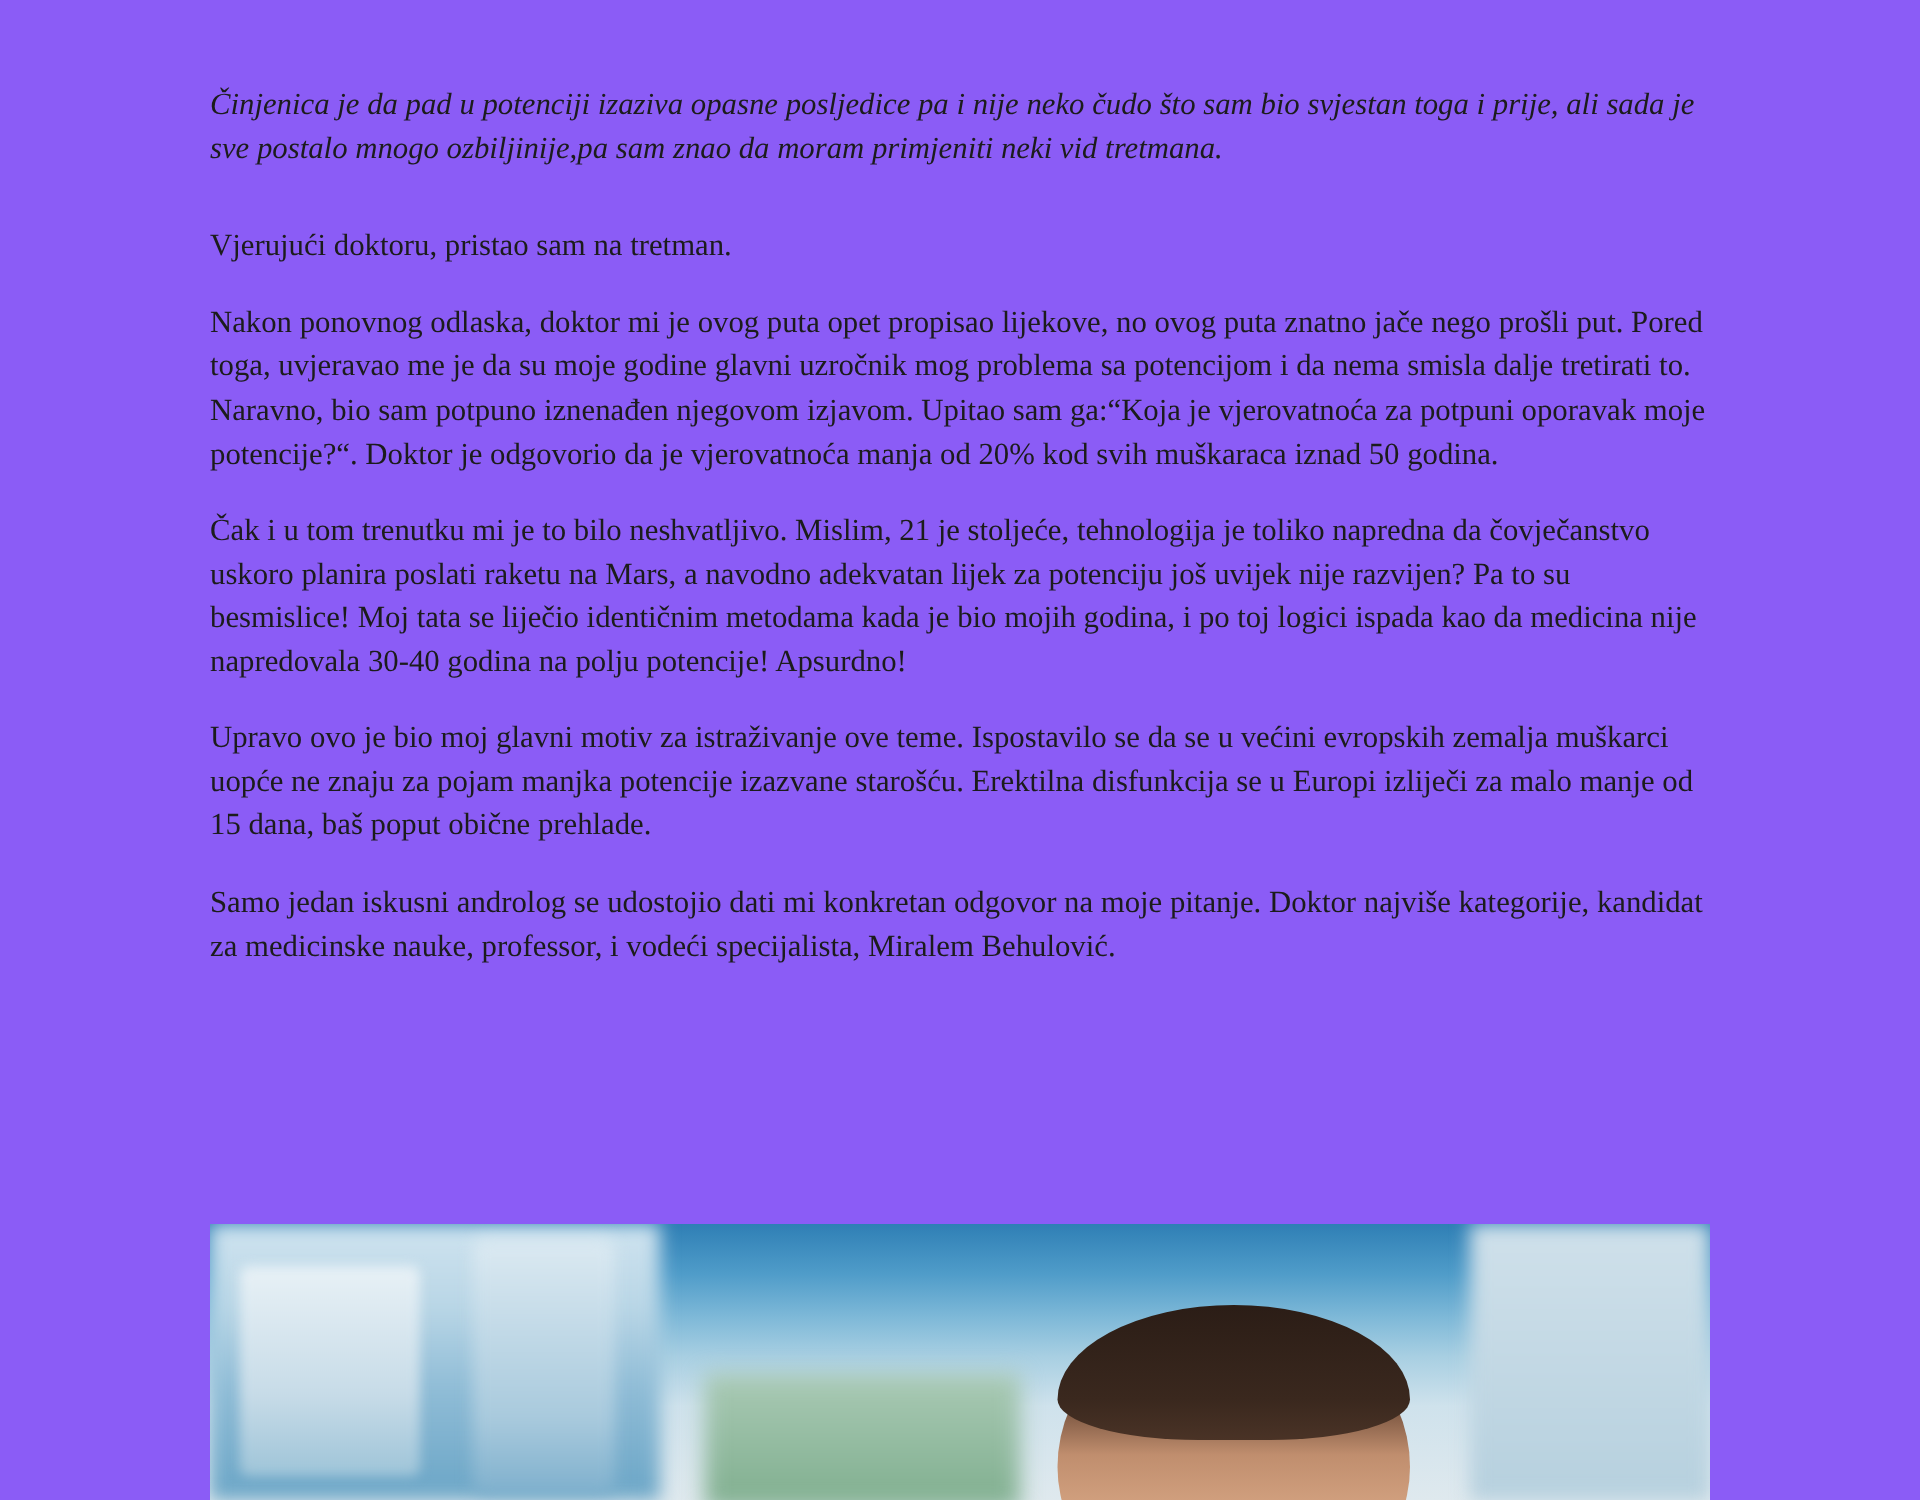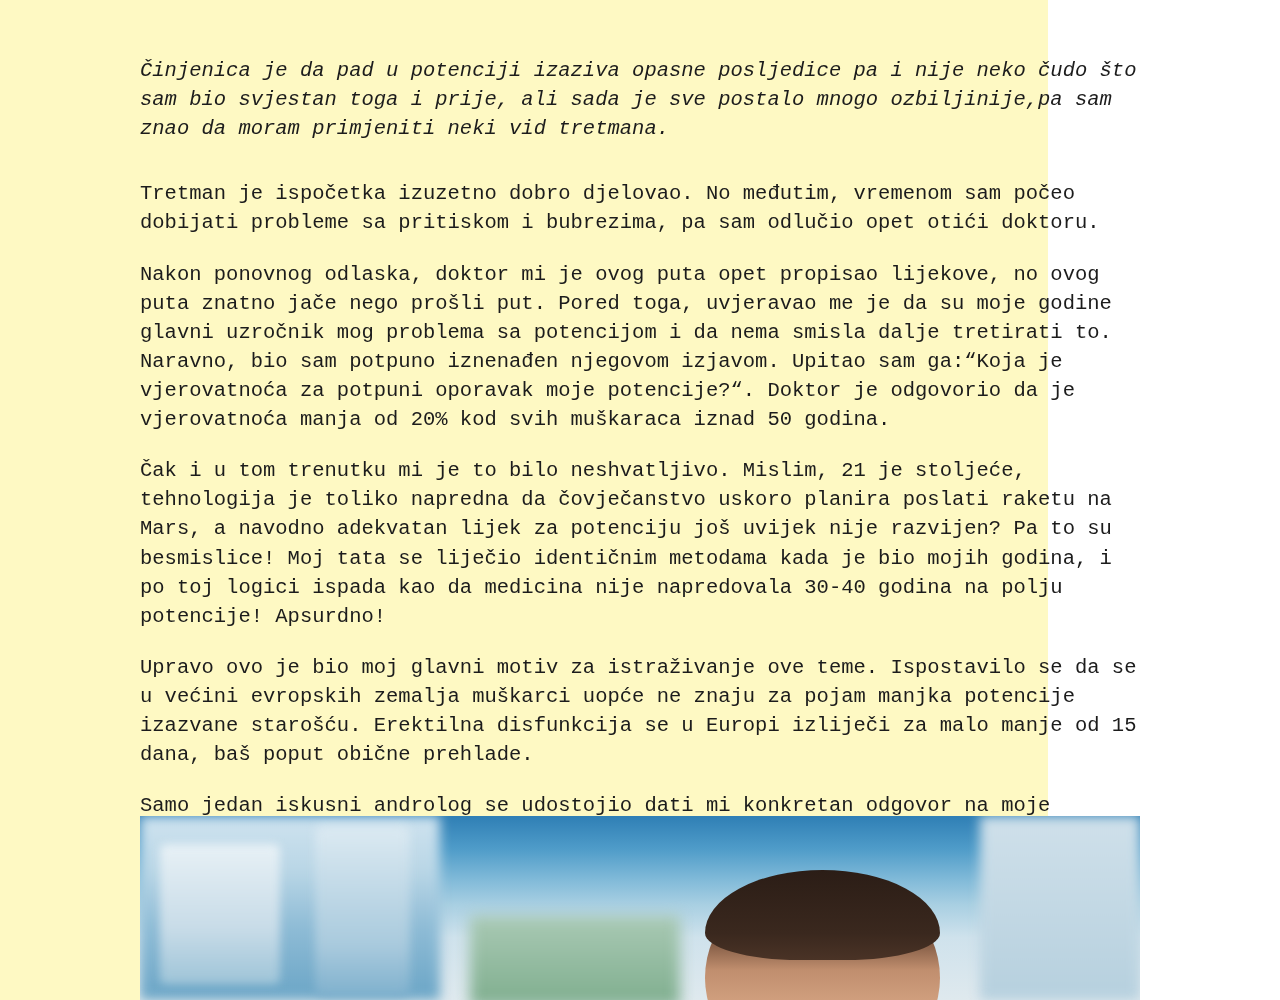--- a/index.html
+++ b/index.html
@@ -10,24 +10,23 @@
   }
   body {
     width: 1280px;
     height: 1000px;
     overflow: hidden;
     font-family: "Liberation Serif", "DejaVu Serif", serif;
     color: #1a1a1a;
   }
   .page {
     position: relative;
-    width: 1048px;
+    width: 1280px;
     height: 1000px;
-    background: #fef9c3;
-    font-family: Liberation Mono, monospace;
+    background: #8b5cf6;
   }
   .top-image {
     position: absolute;
     left: 140px;
     top: -140px;
     width: 1000px;
     height: 186px;
     overflow: hidden;
   }
   .top-image .photo {
@@ -143,21 +142,21 @@
 <body>
 
 <div class="page">
 
   <div class="top-image">
     <div class="photo"></div>
   </div>
 
   <div class="content">
     <p class="lead">Činjenica je da pad u potenciji izaziva opasne posljedice pa i nije neko čudo što sam bio svjestan toga i prije, ali sada je sve postalo mnogo ozbiljinije,pa sam znao da moram primjeniti neki vid tretmana.</p>
-    <p>Tretman je ispočetka izuzetno dobro djelovao. No međutim, vremenom sam počeo dobijati probleme sa pritiskom i bubrezima, pa sam odlučio opet otići doktoru.</p>
+    <p>Vjerujući doktoru, pristao sam na tretman.</p>
     <p>Nakon ponovnog odlaska, doktor mi je ovog puta opet propisao lijekove, no ovog puta znatno jače nego prošli put. Pored toga, uvjeravao me je da su moje godine glavni uzročnik mog problema sa potencijom i da nema smisla dalje tretirati to. Naravno, bio sam potpuno iznenađen njegovom izjavom. Upitao sam ga:“Koja je vjerovatnoća za potpuni oporavak moje potencije?“. Doktor je odgovorio da je vjerovatnoća manja od 20% kod svih muškaraca iznad 50 godina.</p>
     <p>Čak i u tom trenutku mi je to bilo neshvatljivo. Mislim, 21 je stoljeće, tehnologija je toliko napredna da čovječanstvo uskoro planira poslati raketu na Mars, a navodno adekvatan lijek za potenciju još uvijek nije razvijen? Pa to su besmislice! Moj tata se liječio identičnim metodama kada je bio mojih godina, i po toj logici ispada kao da medicina nije napredovala 30-40 godina na polju potencije! Apsurdno!</p>
     <p>Upravo ovo je bio moj glavni motiv za istraživanje ove teme. Ispostavilo se da se u većini evropskih zemalja muškarci uopće ne znaju za pojam manjka potencije izazvane starošću. Erektilna disfunkcija se u Europi izliječi za malo manje od 15 dana, baš poput obične prehlade.</p>
     <p>Samo jedan iskusni androlog se udostojio dati mi konkretan odgovor na moje pitanje. Doktor najviše kategorije, kandidat za medicinske nauke, professor, i vodeći specijalista, Miralem Behulović.</p>
   </div>
 
   <div class="bottom-image">
     <div class="clinic"></div>
     <div class="blur-left"></div>
     <div class="equip"></div>

